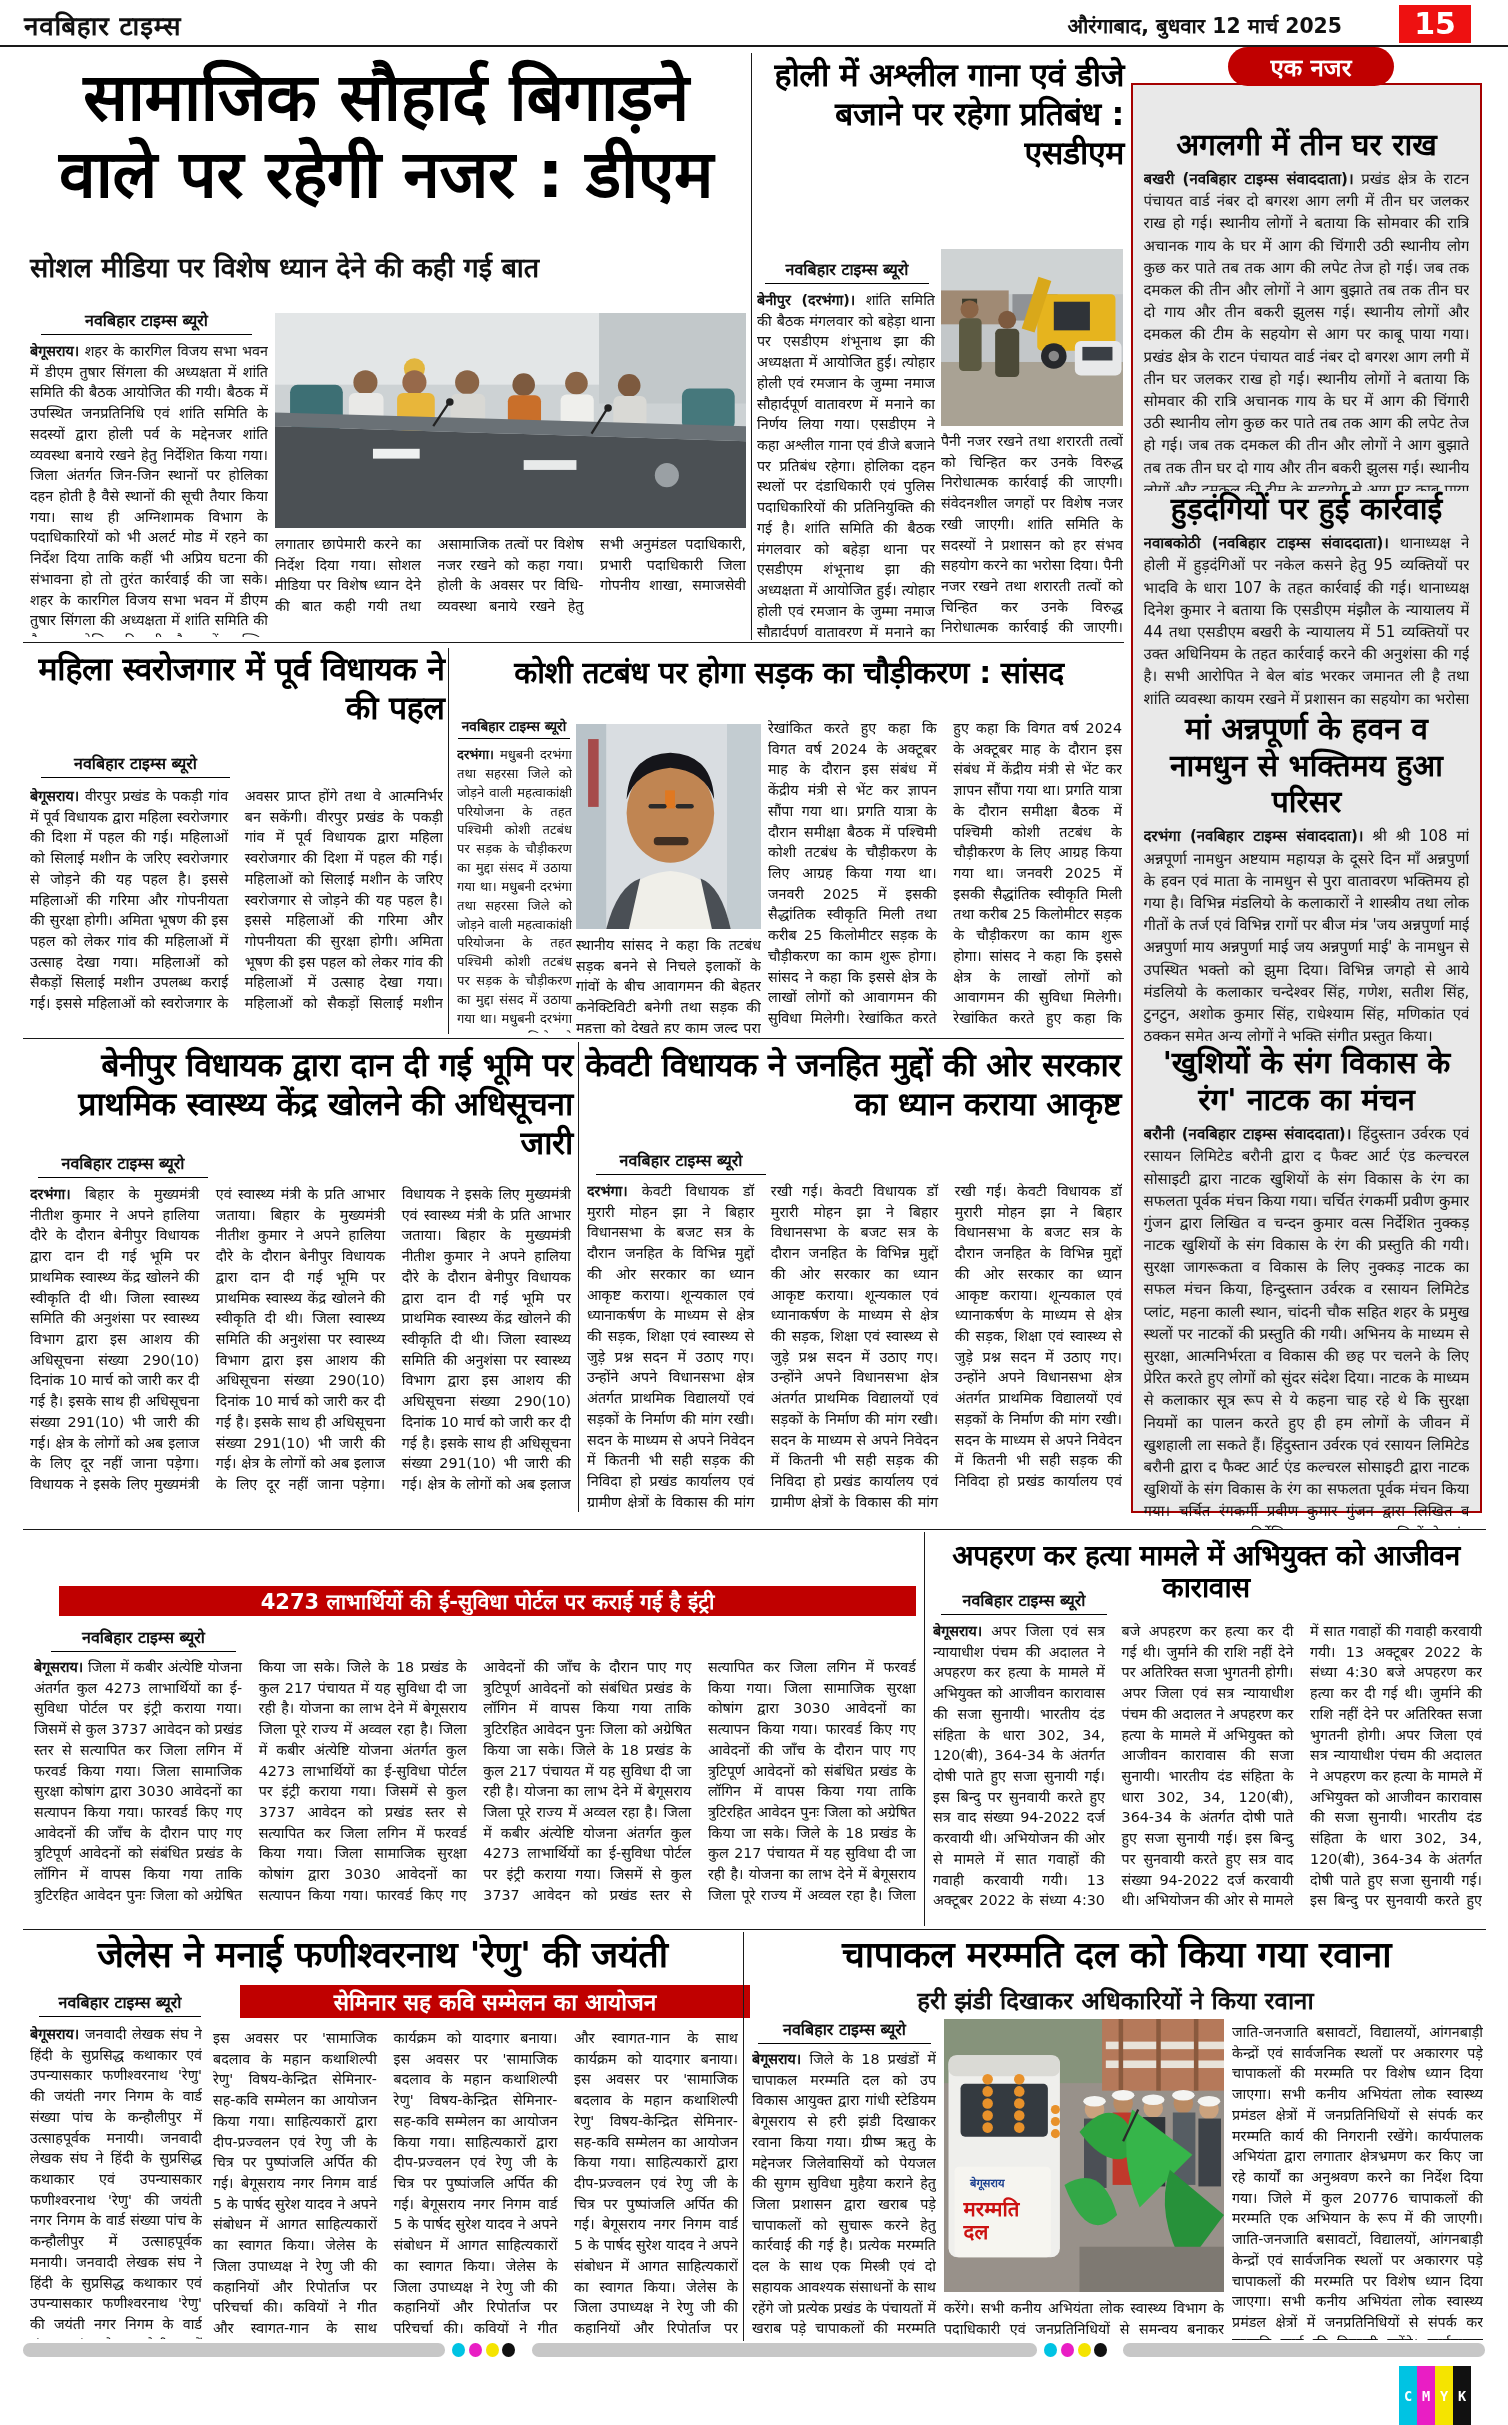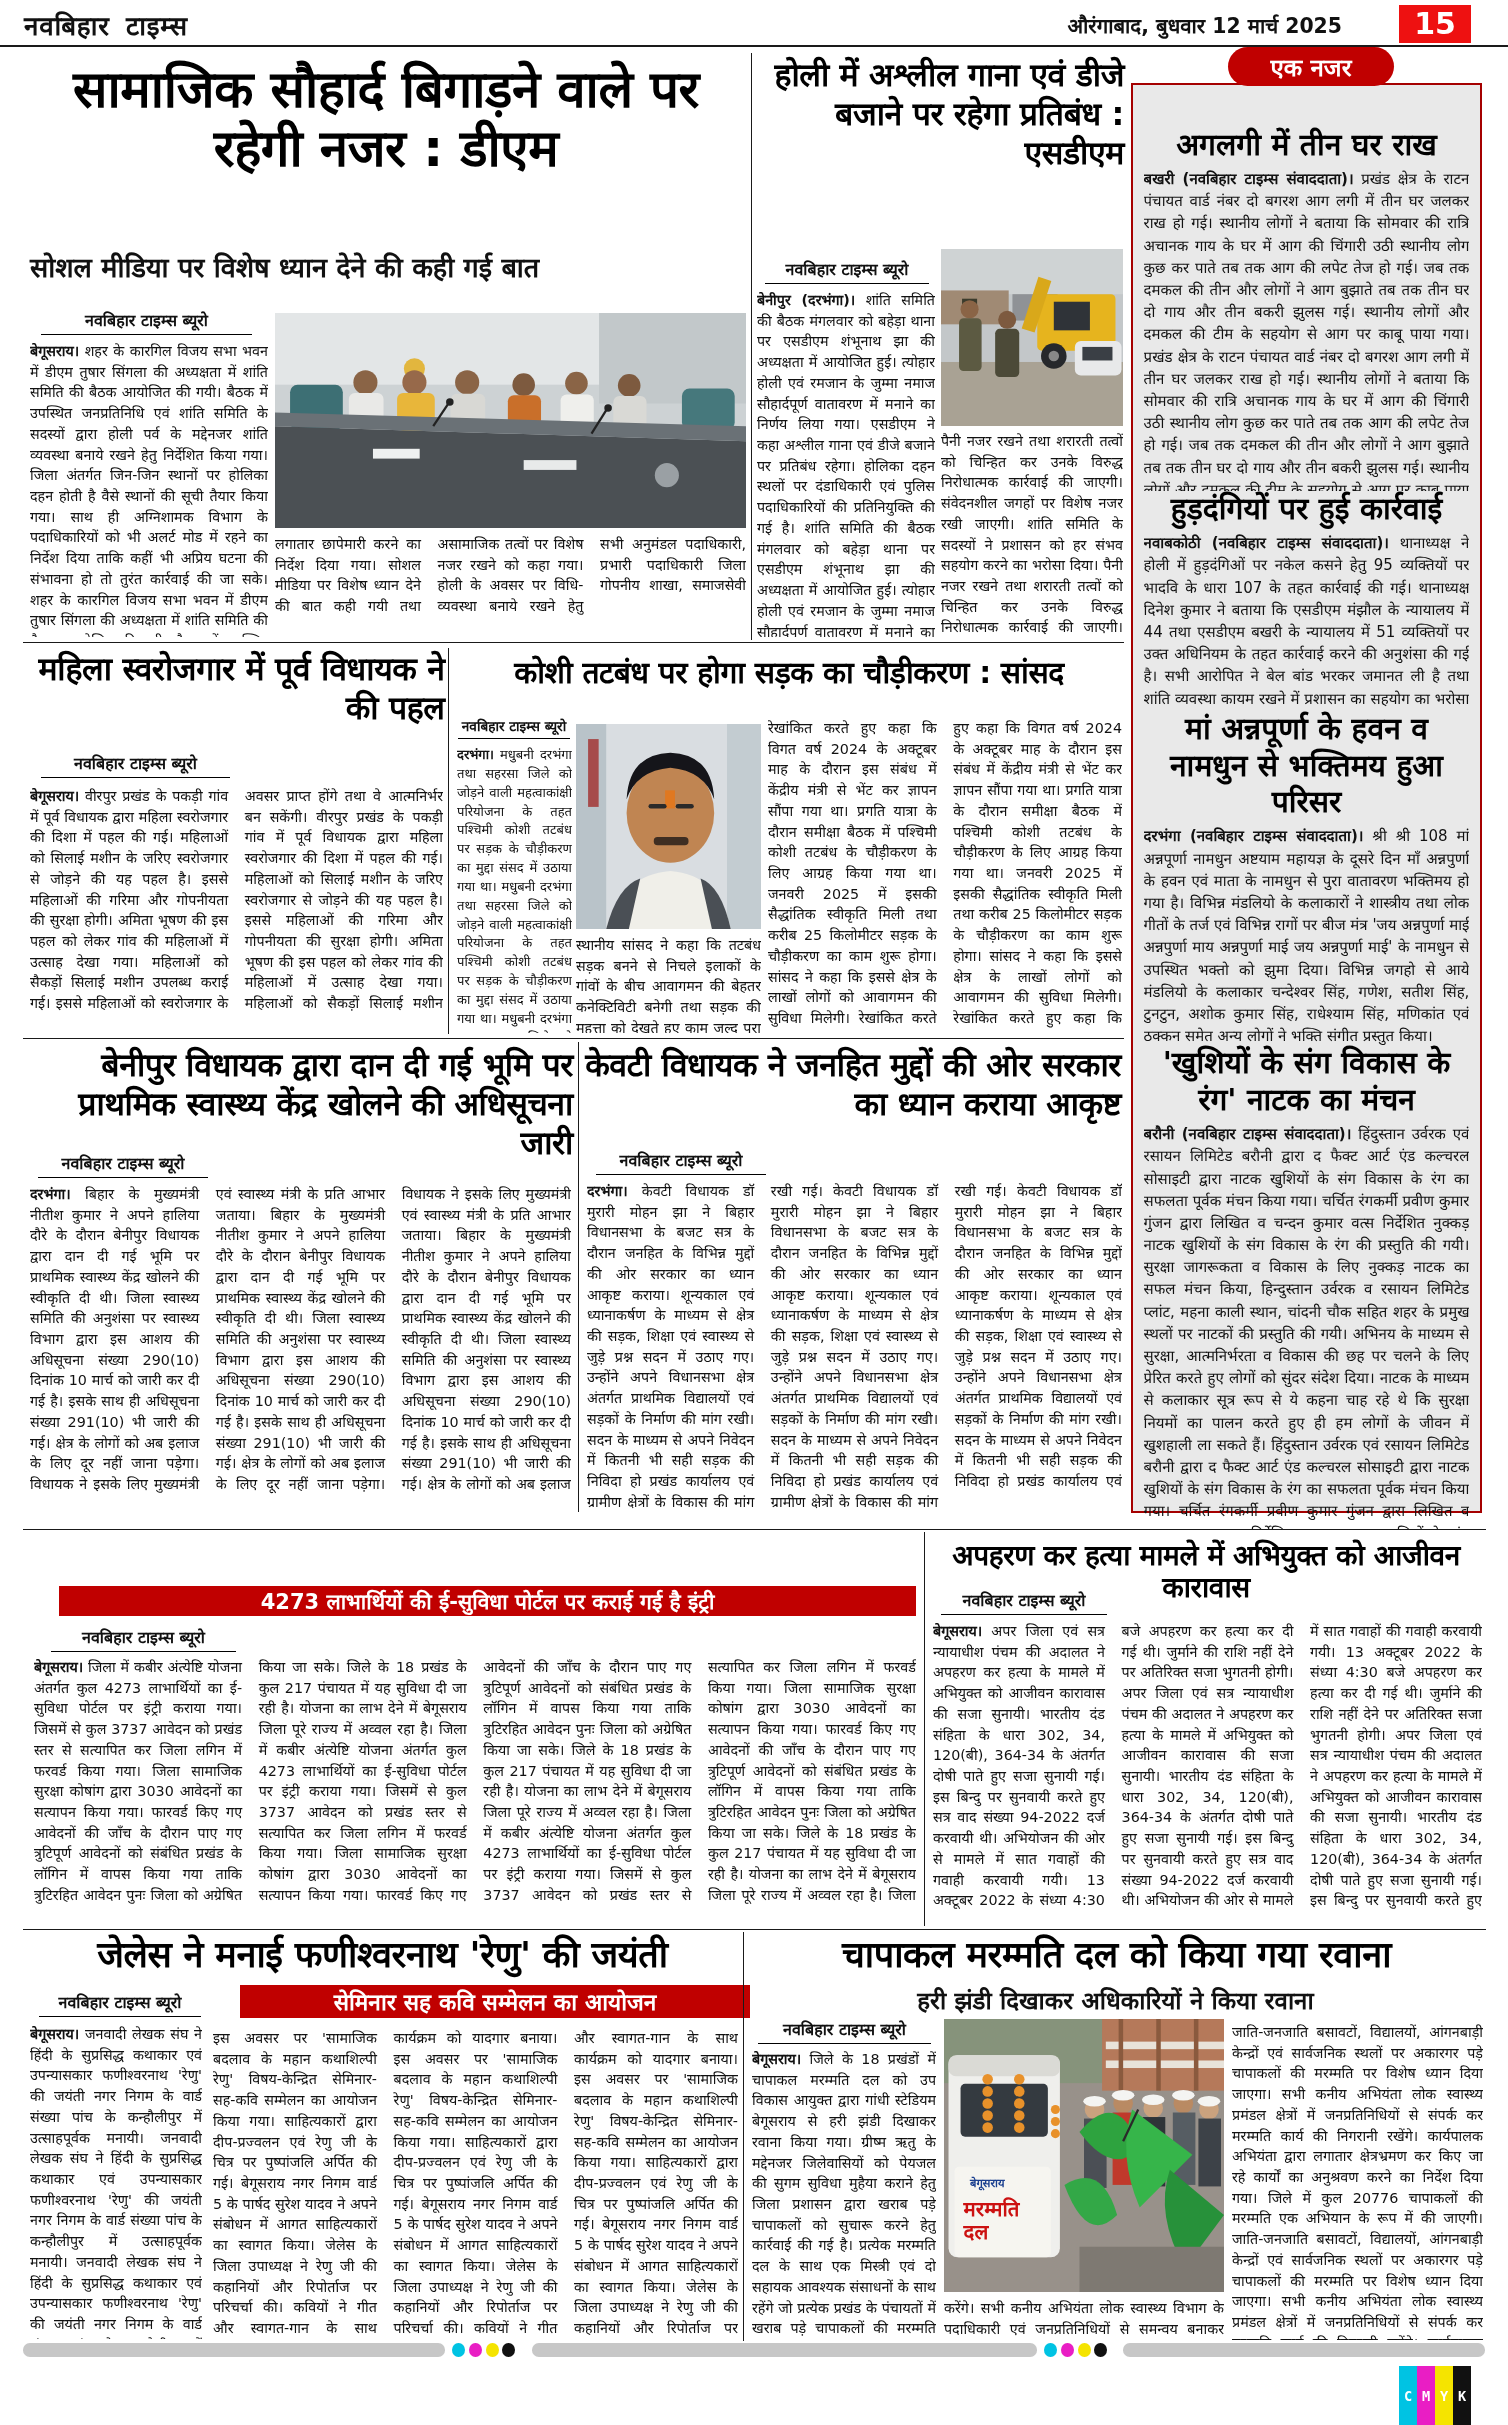--- a/index.html
+++ b/index.html
@@ -9,21 +9,21 @@
   .rule{background:#1a1a1a;}
   
   .nameplate{font-size:26px;font-weight:bold;letter-spacing:0.8px;}
   .edition-band{background:var(--red,#c00000);color:#fff;font-size:22.6px;font-weight:bold;
                 display:flex;align-items:center;justify-content:center;}
   .page-date{font-size:20.4px;font-weight:bold;text-align:right;}
   .page-num{background:var(--pagered,#ee1111);color:#fff;font-size:30px;font-weight:bold;
             display:flex;align-items:center;justify-content:center;}
   
   .hl{font-weight:bold;text-align:center;color:#000;letter-spacing:-0.4px;}
-  .hl-xl{font-size:51px;line-height:1.16;}
+  .hl-xl{font-size:66px;line-height:1.16;}
   .hl-md{font-size:32px;line-height:1.22;text-align:right;}
   .hl-sm{font-size:27px;line-height:1.25;}
   .subhead{font-size:27px;font-weight:bold;line-height:1.2;}
   .subhead-md{font-size:24px;font-weight:bold;text-align:center;}
   .band{background:var(--red,#c00000);color:#fff;font-weight:bold;font-size:21px;
         display:flex;align-items:center;justify-content:center;margin-left:12px;}
   .byline{font-size:16px;font-weight:bold;text-align:center;border-bottom:1.5px solid #000;
           padding-bottom:3px;}
   .body-text{font-size:14.3px;line-height:1.45;text-align:justify;overflow:hidden;}
   .body-text p{margin:0;}
@@ -45,21 +45,21 @@
   .cmyk{display:flex;}
   .cmyk span{width:18px;height:59px;display:flex;align-items:center;justify-content:center;
              color:#fff;font-size:13.6px;font-weight:bold;font-family:"DejaVu Sans Mono",monospace;}
   .photo-overlay{position:absolute;font-weight:bold;line-height:1.15;}
 </style>
 </head>
 <body>
 
 <div class="page">
 
-  <div class="abs nameplate" style="left:24px;top:7px;width:347px;font-family:Liberation Mono, monospace;">नवबिहार टाइम्स</div>
+  <div class="abs nameplate" style="left:24px;top:7px;width:347px;">नवबिहार टाइम्स</div>
   <div class="abs page-date" style="left:995px;top:10.6px;width:347px;">औरंगाबाद, बुधवार 12 मार्च 2025</div>
   <div class="abs page-num" style="left:1399px;top:4.5px;width:72px;height:38px;">15</div>
   <div class="abs rule" style="left:0;top:45px;width:1508px;height:2.3px;"></div>
 
   <div class="abs hl hl-xl" style="left:26px;top:60px;width:720px;">सामाजिक सौहार्द बिगाड़ने वाले पर रहेगी नजर : डीएम</div>
   <div class="abs subhead" style="left:30px;top:252px;width:716px;">सोशल मीडिया पर विशेष ध्यान देने की कही गई बात</div>
   <div class="abs byline" style="left:41px;top:309px;width:211px;">नवबिहार टाइम्स ब्यूरो</div>
   <div class="abs body-text" style="left:30px;top:341px;width:238px;height:296px;">
     <p><strong>बेगूसराय।</strong>
     <span class="fill-target">शहर के कारगिल विजय सभा भवन में डीएम तुषार सिंगला की अध्यक्षता में शांति समिति की बैठक आयोजित की गयी। बैठक में उपस्थित जनप्रतिनिधि एवं शांति समिति के सदस्यों द्वारा होली पर्व के मद्देनजर शांति व्यवस्था बनाये रखने हेतु निर्देशित किया गया। जिला अंतर्गत जिन-जिन स्थानों पर होलिका दहन होती है वैसे स्थानों की सूची तैयार किया गया। साथ ही अग्निशामक विभाग के पदाधिकारियों को भी अलर्ट मोड में रहने का निर्देश दिया ताकि कहीं भी अप्रिय घटना की संभावना हो तो तुरंत कार्रवाई की जा सके। शहर के कारगिल विजय सभा भवन में डीएम तुषार सिंगला की अध्यक्षता में शांति समिति की बैठक आयोजित की गयी। बैठक में उपस्थित जनप्रतिनिधि एवं शांति समिति के सदस्यों द्वारा होली पर्व के मद्देनजर शांति व्यवस्था बनाये रखने हेतु निर्देशित किया गया। जिला अंतर्गत जिन-जिन स्थानों पर होलिका दहन होती है वैसे स्थानों की सूची तैयार किया गया। साथ ही अग्निशामक विभाग के पदाधिकारियों को भी अलर्ट मोड में रहने का निर्देश दिया ताकि कहीं भी अप्रिय घटना की संभावना हो तो तुरंत कार्रवाई की जा सके।</span></p>

